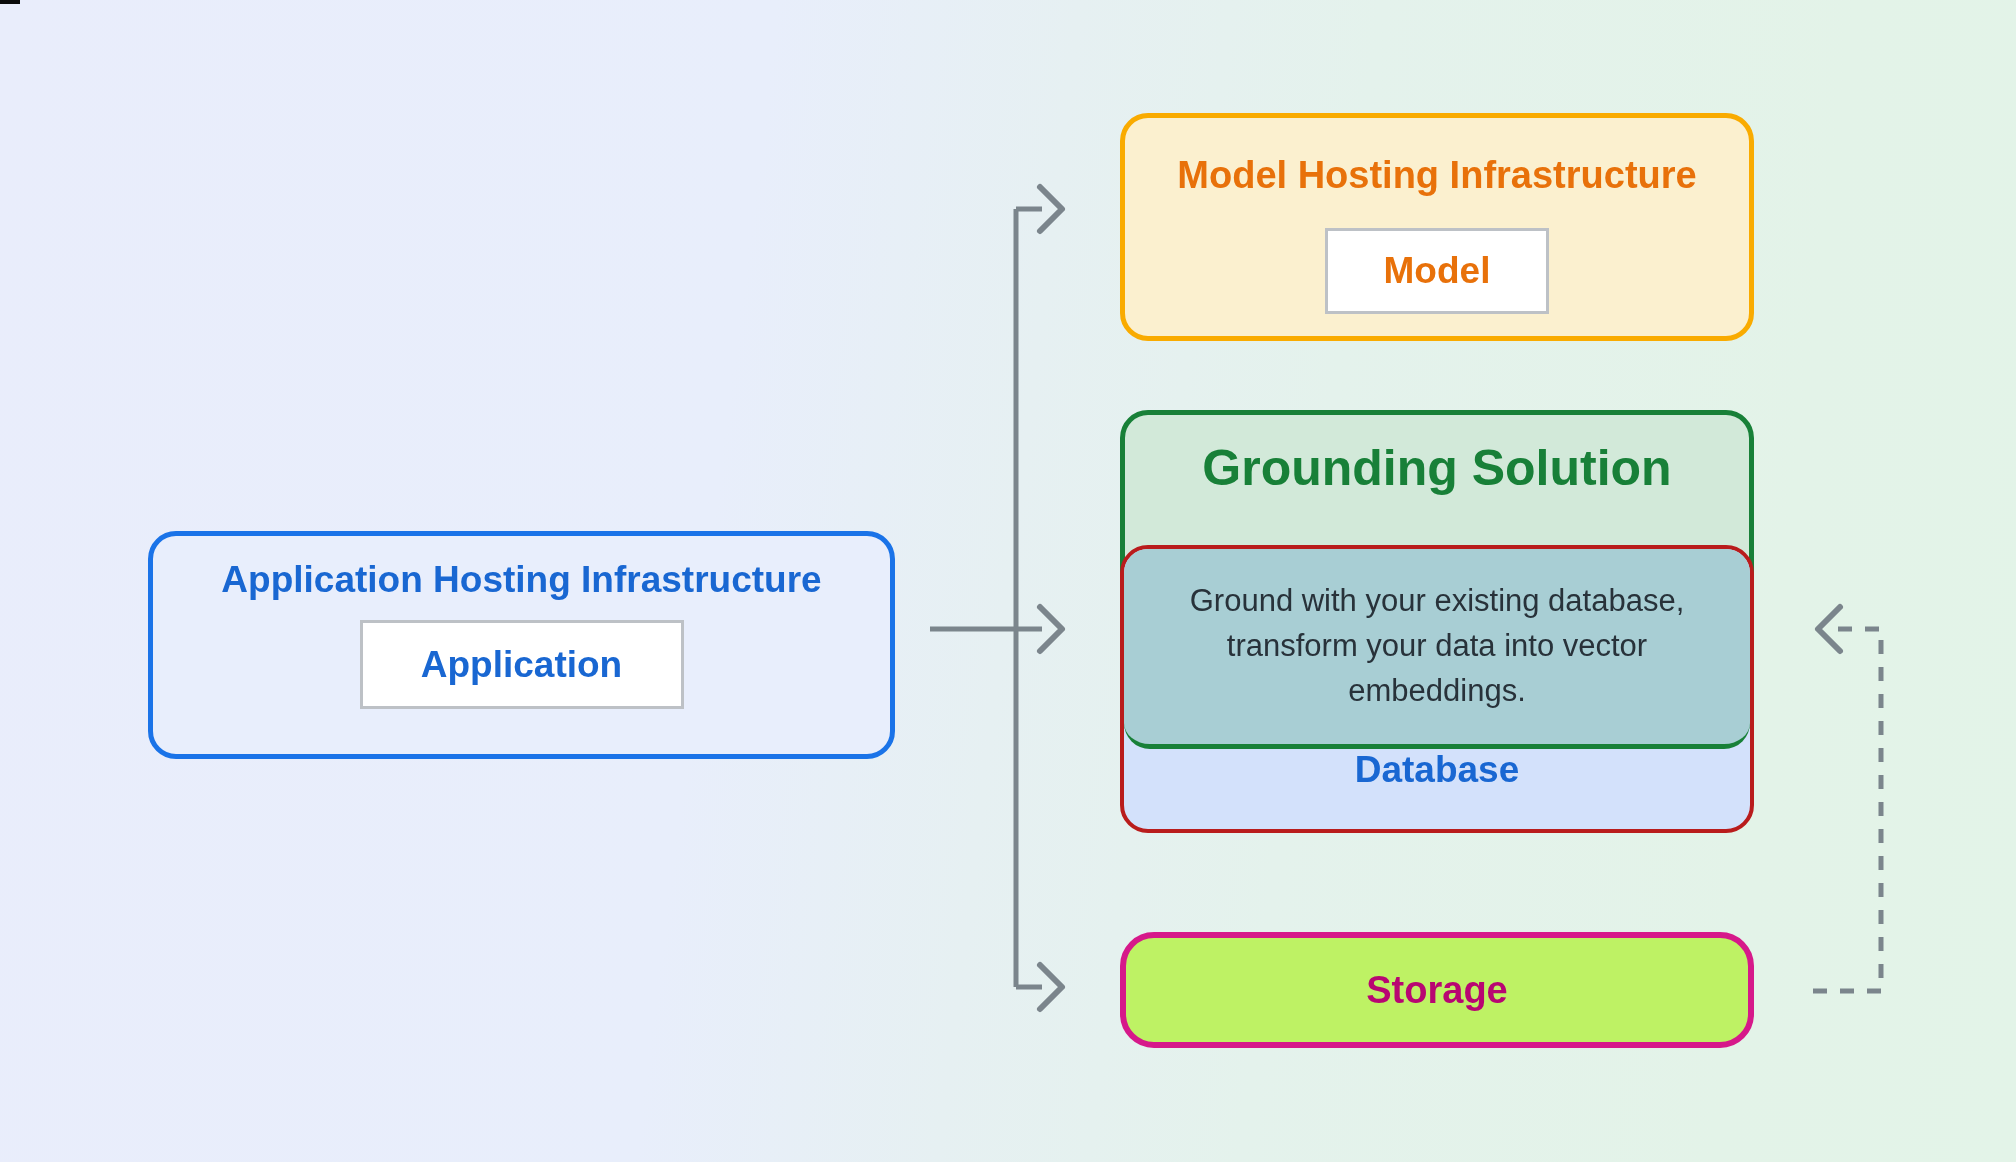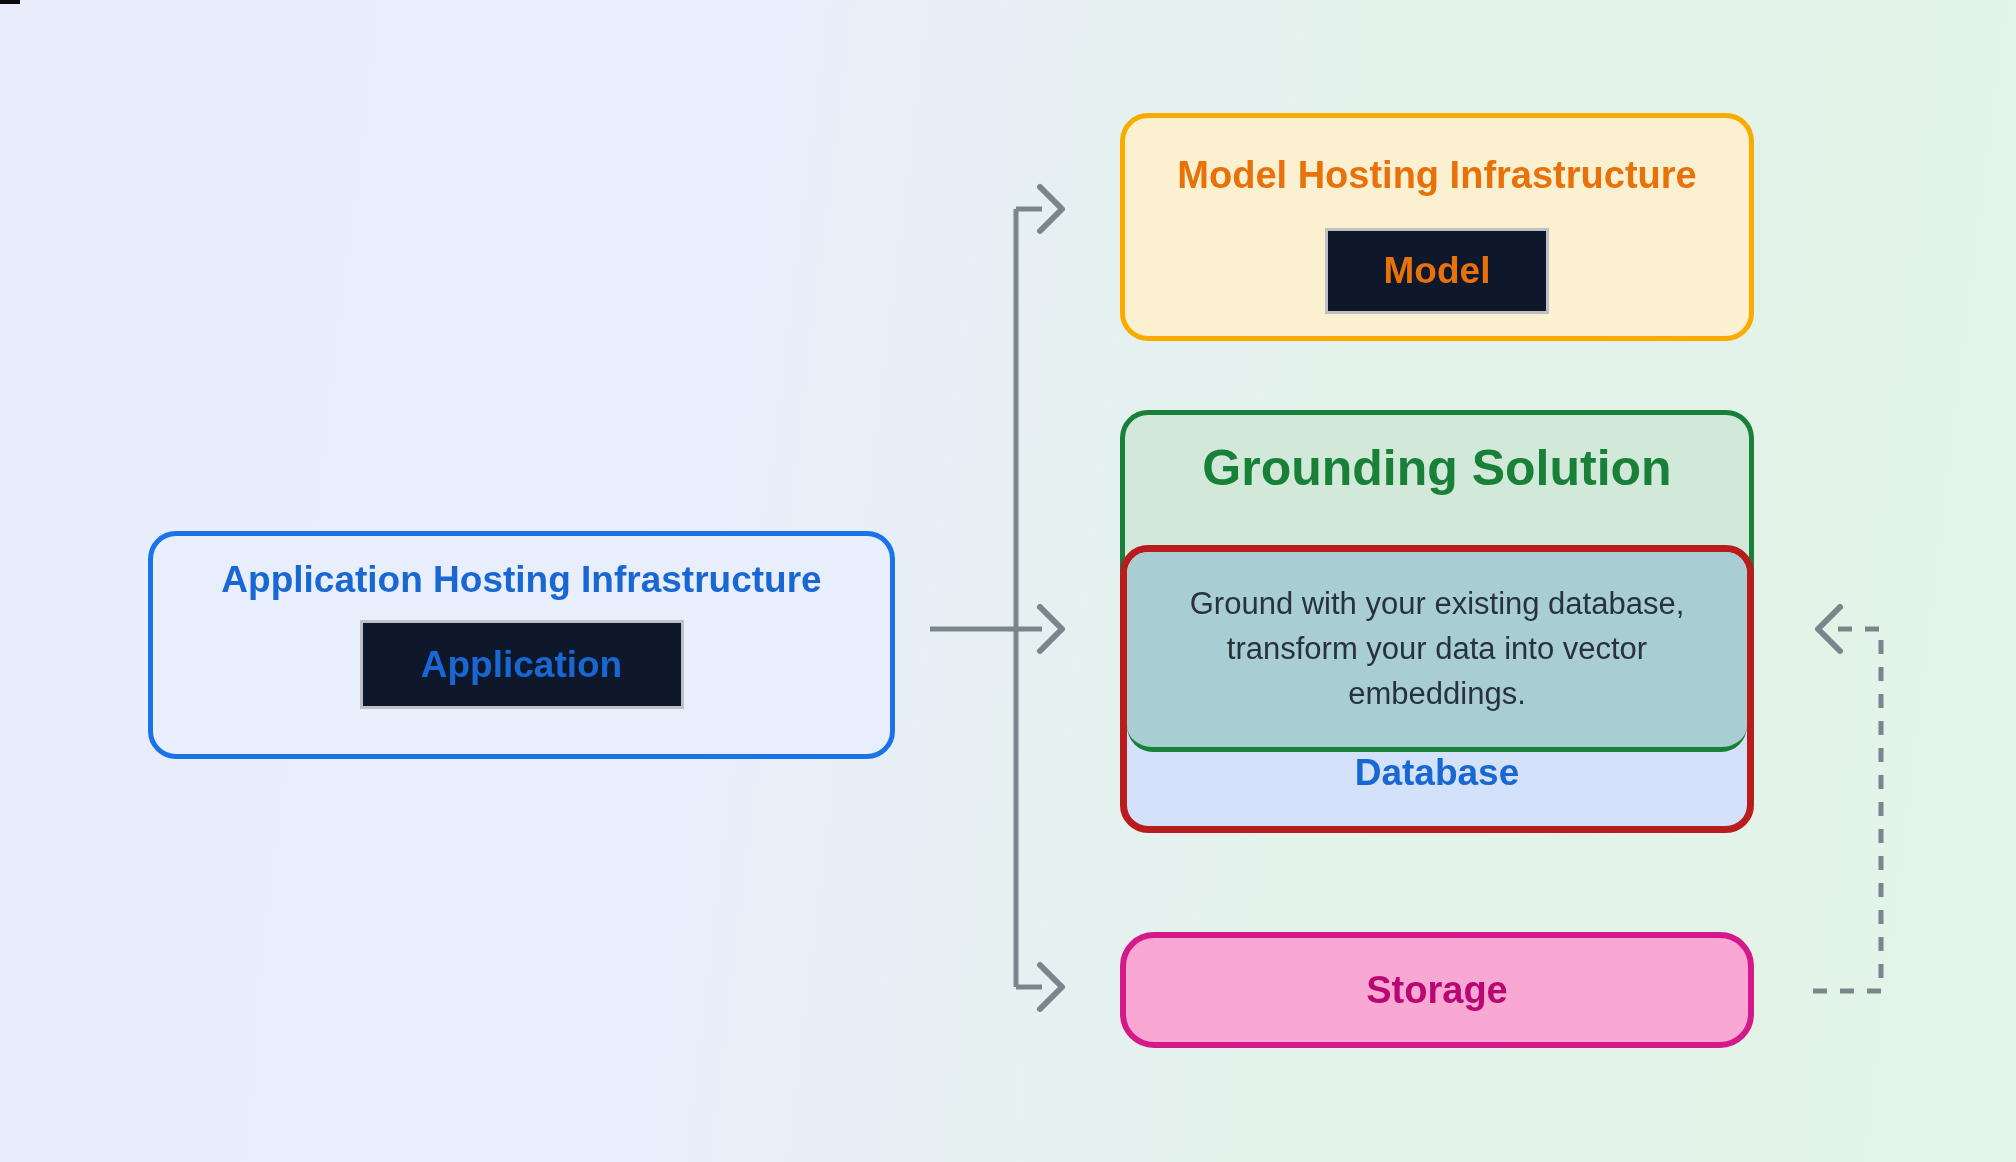--- a/index.html
+++ b/index.html
@@ -9,49 +9,49 @@
     background:linear-gradient(97deg,#e9edfb 0%,#e8eefb 36%,#e6f0f2 50%,#e4f2ec 64%,#e3f3e8 86%,#e3f4e8 100%);
     position:relative;
   }
   .abs{position:absolute;box-sizing:border-box;}
   .corner-mark{left:0;top:0;width:20px;height:4px;background:#0a0a0a;}
   .card{
     border-radius:28px;border:5px solid;display:flex;flex-direction:column;align-items:center;
   }
   .card-title{font-weight:bold;white-space:nowrap;}
   .chip{
-    background:#0f172a;border:3px solid #bdc1c6;display:flex;align-items:center;justify-content:center;
+    background:#ffffff;border:3px solid #bdc1c6;display:flex;align-items:center;justify-content:center;
     font-weight:bold;
   }
   
   .app-box{left:148px;top:531px;width:747px;height:228px;background:#e8eefc;border-color:#1a73e8;padding-top:22px;}
   .app-box .card-title{font-size:37px;color:#1967d2;line-height:44px;}
   .app-box .chip{width:318px;height:83px;margin-top:18px;font-size:37px;color:#1967d2;}
   
   .model-box{left:1120px;top:113px;width:634px;height:228px;background:#fbf0cf;border-color:#f9ab00;padding-top:34px;}
   .model-box .card-title{font-size:38px;color:#e8710a;line-height:46px;}
   .model-box .chip{width:218px;height:80px;margin-top:30px;font-size:37px;color:#e8710a;}
   
   .grounding-box{left:1120px;top:410px;width:634px;height:338px;background:#d2e9d9;border-color:#188038;padding-top:30px;}
   .grounding-box .card-title{font-size:50px;color:#188038;line-height:46px;}
   
   .database-box{
-    left:1120px;top:545px;width:634px;height:288px;background:#d3e1fb;border:7px solid #b91c1c;
+    left:1120px;top:545px;width:634px;height:288px;background:#d3e1fb;border:4px solid #b91c1c;
     border-radius:28px;overflow:hidden;display:flex;flex-direction:column;
   }
   .desc-section{
     height:195px;flex:0 0 195px;background:#a8ced4;border-bottom:5px solid #188038;
     border-radius:0 0 26px 26px;display:flex;align-items:center;justify-content:center;
   }
   .desc-text{width:580px;font-size:31px;line-height:1.45;color:#28323a;text-align:center;}
   .db-label-section{flex:1;display:flex;align-items:flex-start;justify-content:center;}
   .db-label{font-size:37px;font-weight:bold;color:#1967d2;}
   
   .storage-box{
-    left:1120px;top:932px;width:634px;height:116px;background:#f9a8d4;border:6px solid #d6198a;
+    left:1120px;top:932px;width:634px;height:116px;background:#bef264;border:6px solid #d6198a;
     border-radius:34px;display:flex;align-items:center;justify-content:center;
   }
   .storage-label{font-size:38px;font-weight:bold;color:#b80672;}
   
   svg.arrows{left:0;top:0;width:2016px;height:1162px;pointer-events:none;}
   .line{stroke:#7b858c;stroke-width:5;fill:none;}
   .chev{stroke:#7b858c;stroke-width:6;fill:none;stroke-linecap:round;stroke-linejoin:round;}
   .dash{stroke-dasharray:14 13;}
 </style>
 </head>

